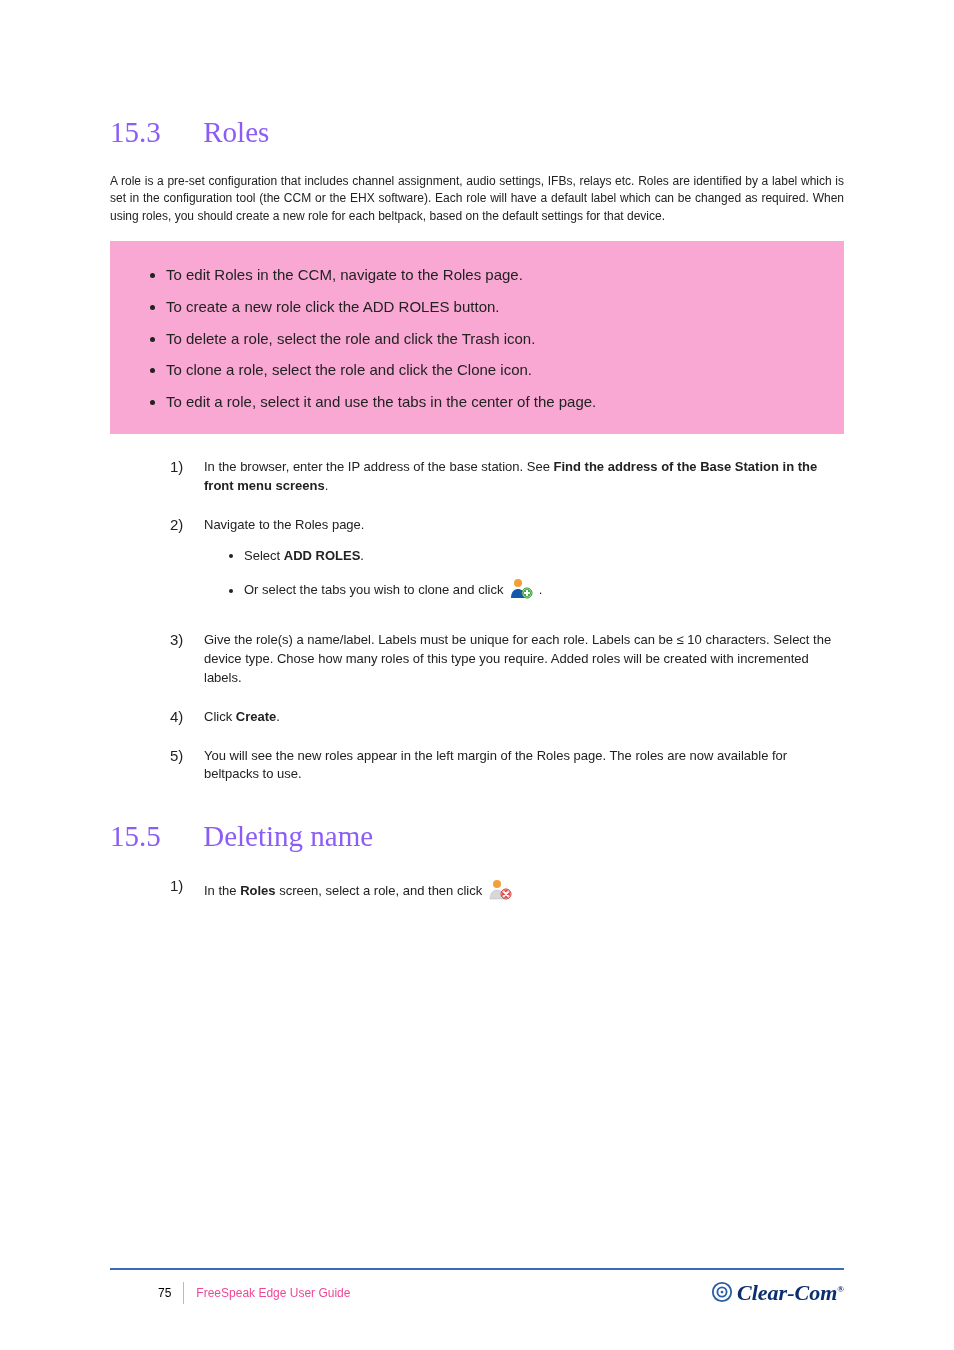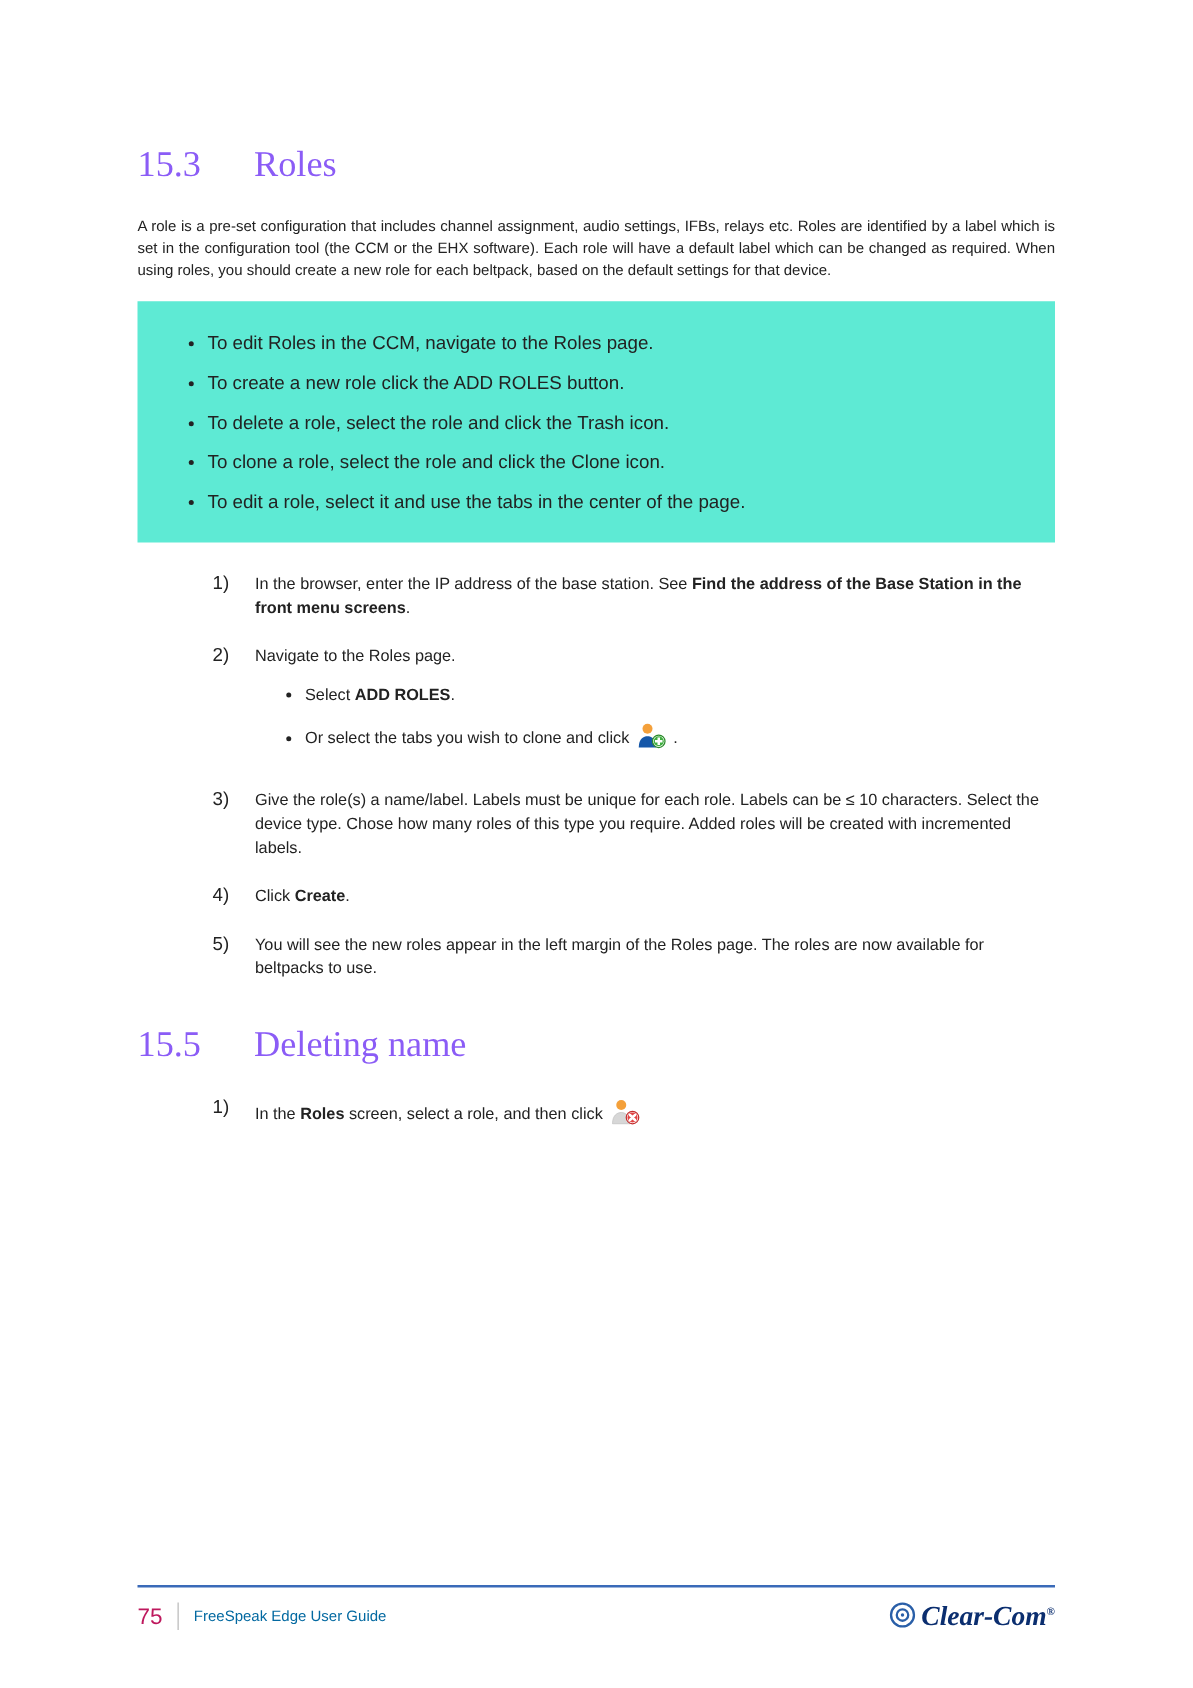--- a/index.html
+++ b/index.html
@@ -1,38 +1,38 @@
 <!DOCTYPE html>
 <html><head>
 <meta charset="utf-8">
 <style>
   * { box-sizing: border-box; margin: 0; padding: 0; }
   html, body { width: 954px; height: 1350px; background: #fff; font-family: Arial, Helvetica, sans-serif; color: #222; }
   .page { position: relative; width: 954px; height: 1350px; padding: 80px 110px 70px 110px; }
   h2.section-title { font-family: "Times New Roman", Times, serif; color: #8b5cf6; font-size: 29px; font-weight: normal; margin-bottom: 24px; margin-top: 36px; }
   h2.section-title .secnum { display: inline-block; min-width: 86px; }
   p.body { font-size: 12px; line-height: 1.45; margin: 10px 0 16px 0; text-align: justify; }
-  .graybox { background: #5eead4; padding: 18px 22px 16px 26px; margin: 10px 0 24px 0; }
+  .graybox { background: #f9a8d4; padding: 18px 22px 16px 26px; margin: 10px 0 24px 0; }
   .graybox ul { list-style: disc; padding-left: 30px; }
   .graybox li { font-size: 15px; line-height: 1.45; padding: 5px 0; }
   .steps { margin-left: 60px; margin-top: 10px; }
   .step { display: flex; margin: 12px 0 20px 0; }
   .step .num { min-width: 34px; font-size: 15px; }
   .step .txt { font-size: 13px; line-height: 1.45; flex: 1; }
   .step .txt ul { list-style: disc; padding-left: 40px; margin-top: 8px; }
   .step .txt li { padding: 5px 0; }
   .bold { font-weight: bold; }
   .icon-svg { vertical-align: middle; display: inline-block; margin: 0 2px; }
   .footer { position: absolute; left: 110px; right: 110px; bottom: 44px; }
   .footer-rule { height: 0; border-top: 2px solid #3a6ab8; margin-bottom: 10px; }
   .footer-row { display: flex; justify-content: space-between; align-items: center; font-size: 13px; color: #666; }
   .footer-left { display: flex; align-items: center; gap: 12px; }
-  .footer-left .pnum { color: #be185d; font-size: 18px; }
+  .footer-left .pnum { color: #000000; font-size: 12px; margin-left: 48px; }
   .footer-left .divider { width: 1px; height: 22px; background: #bbb; display: inline-block; }
-  .footer-left .guide { color: #0369a1; font-size: 12px; }
+  .footer-left .guide { color: #ec4899; font-size: 12px; }
   .logo-wrap { display: flex; align-items: center; }
   .logo-text { font-family: "Times New Roman", Times, serif; font-style: italic; font-weight: bold; color: #0b2e6f; font-size: 22px; margin-left: 4px; }
   .logo-reg { font-size: 9px; color: #0b2e6f; vertical-align: super; font-style: normal; }
 </style>
 </head>
 <body>
 
 <div class="page">
 
   <h2 class="section-title">

